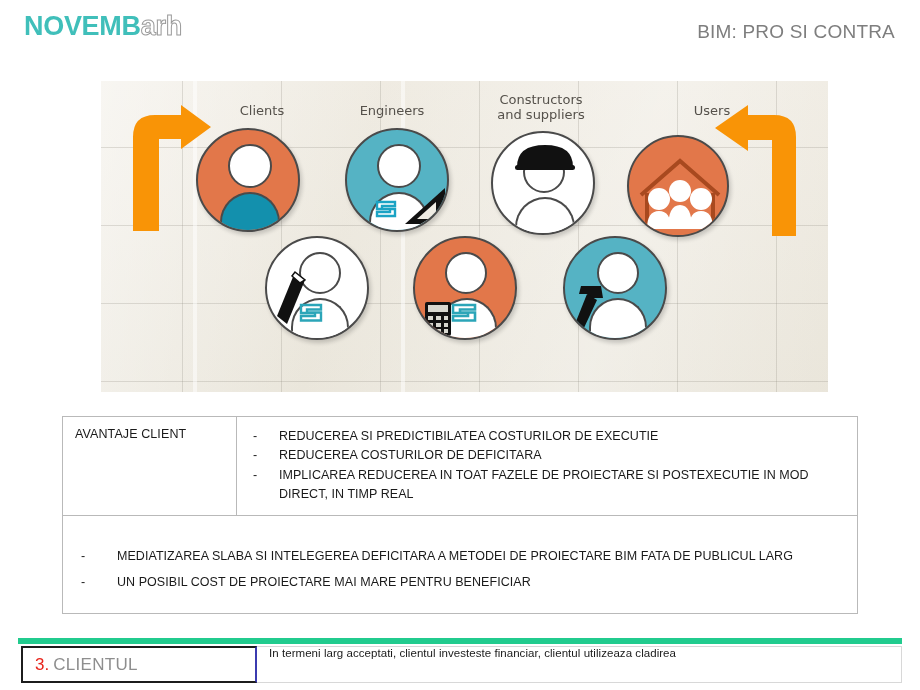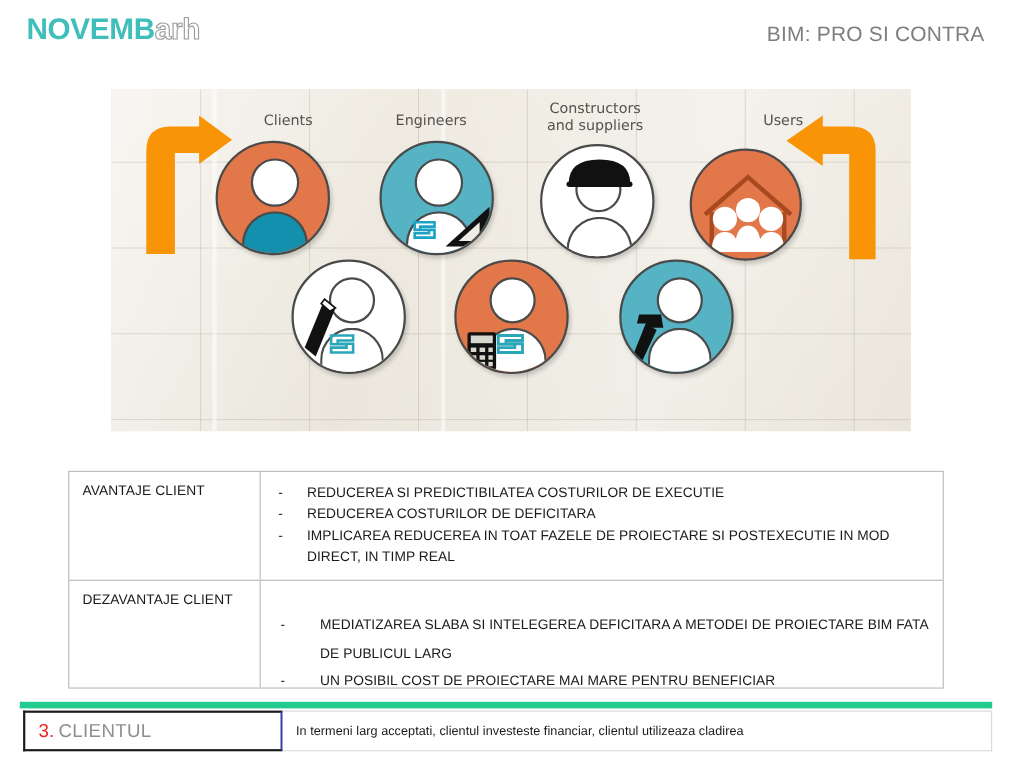--- a/index.html
+++ b/index.html
@@ -68,21 +68,21 @@
   }
   
   .person{position:absolute;inset:0;}
   .head{position:absolute;border-radius:50%;background:#ffffff;border:2px solid #4a4a4a;box-sizing:border-box;}
   .body{position:absolute;border-radius:46px 46px 0 0;background:#ffffff;border:2px solid #4a4a4a;border-bottom:none;box-sizing:border-box;}
 
   .arrow{position:absolute;}
 
   
   #table{
-    position:absolute;left:62px;top:428px;width:796px;height:198px;
+    position:absolute;left:62px;top:416px;width:796px;height:198px;
     border:1px solid #b9b9b9;
     box-sizing:border-box;
     background:#fff;
   }
   #table .row{display:flex;box-sizing:border-box;}
   #table .row.r1{height:99px;border-bottom:1px solid #b9b9b9;}
   #table .row.r2{height:97px;}
   #table .cell-label{
     width:174px;flex:0 0 174px;
     border-right:1px solid #b9b9b9;
@@ -105,21 +105,21 @@
     border:2px solid #1c1c1c;border-right:2px solid #3b3bb0;
     box-sizing:border-box;background:#fff;
     display:flex;align-items:center;padding-left:12px;
   }
   #footer-box .num{color:#e8231a;font-size:17px;font-weight:normal;}
   #footer-box .ttl{color:#8e8e8e;font-size:17px;margin-left:4px;letter-spacing:.3px;}
   #caption-box{
     position:absolute;left:257px;top:646px;width:645px;height:37px;
     border:1px solid #d8d8d8;border-left:none;
     box-sizing:border-box;background:#fff;
-    display:flex;align-items:center;padding-left:12px;
+    display:flex;padding-left:12px;
   }
   #caption-box .cap{font-size:11.5px;color:#1a1a1a;letter-spacing:.05px;}
 </style>
 </head>
 <body>
 
 <div id="header">
   <div id="header-title">BIM: PRO SI CONTRA</div>
   <div id="logo">
     <span class="teal">NOVEMB</span><span class="outline">arh</span>
@@ -276,21 +276,20 @@
         <span class="txt">REDUCEREA COSTURILOR DE DEFICITARA</span>
       </div>
       <div class="bullet">
         <span class="dash">-</span>
         <span class="txt">IMPLICAREA REDUCEREA IN TOAT FAZELE DE PROIECTARE SI POSTEXECUTIE IN MOD DIRECT, IN TIMP REAL</span>
       </div>
     </div>
   </div>
 
   <div class="row r2">
-    <div class="cell-label">DEZAVANTAJE CLIENT</div>
     <div class="cell-body">
       <div class="bullet">
         <span class="dash">-</span>
         <span class="txt">MEDIATIZAREA SLABA SI INTELEGEREA DEFICITARA A METODEI DE PROIECTARE BIM FATA DE PUBLICUL LARG</span>
       </div>
       <div class="bullet">
         <span class="dash">-</span>
         <span class="txt">UN POSIBIL COST DE PROIECTARE MAI MARE PENTRU BENEFICIAR</span>
       </div>
     </div>

